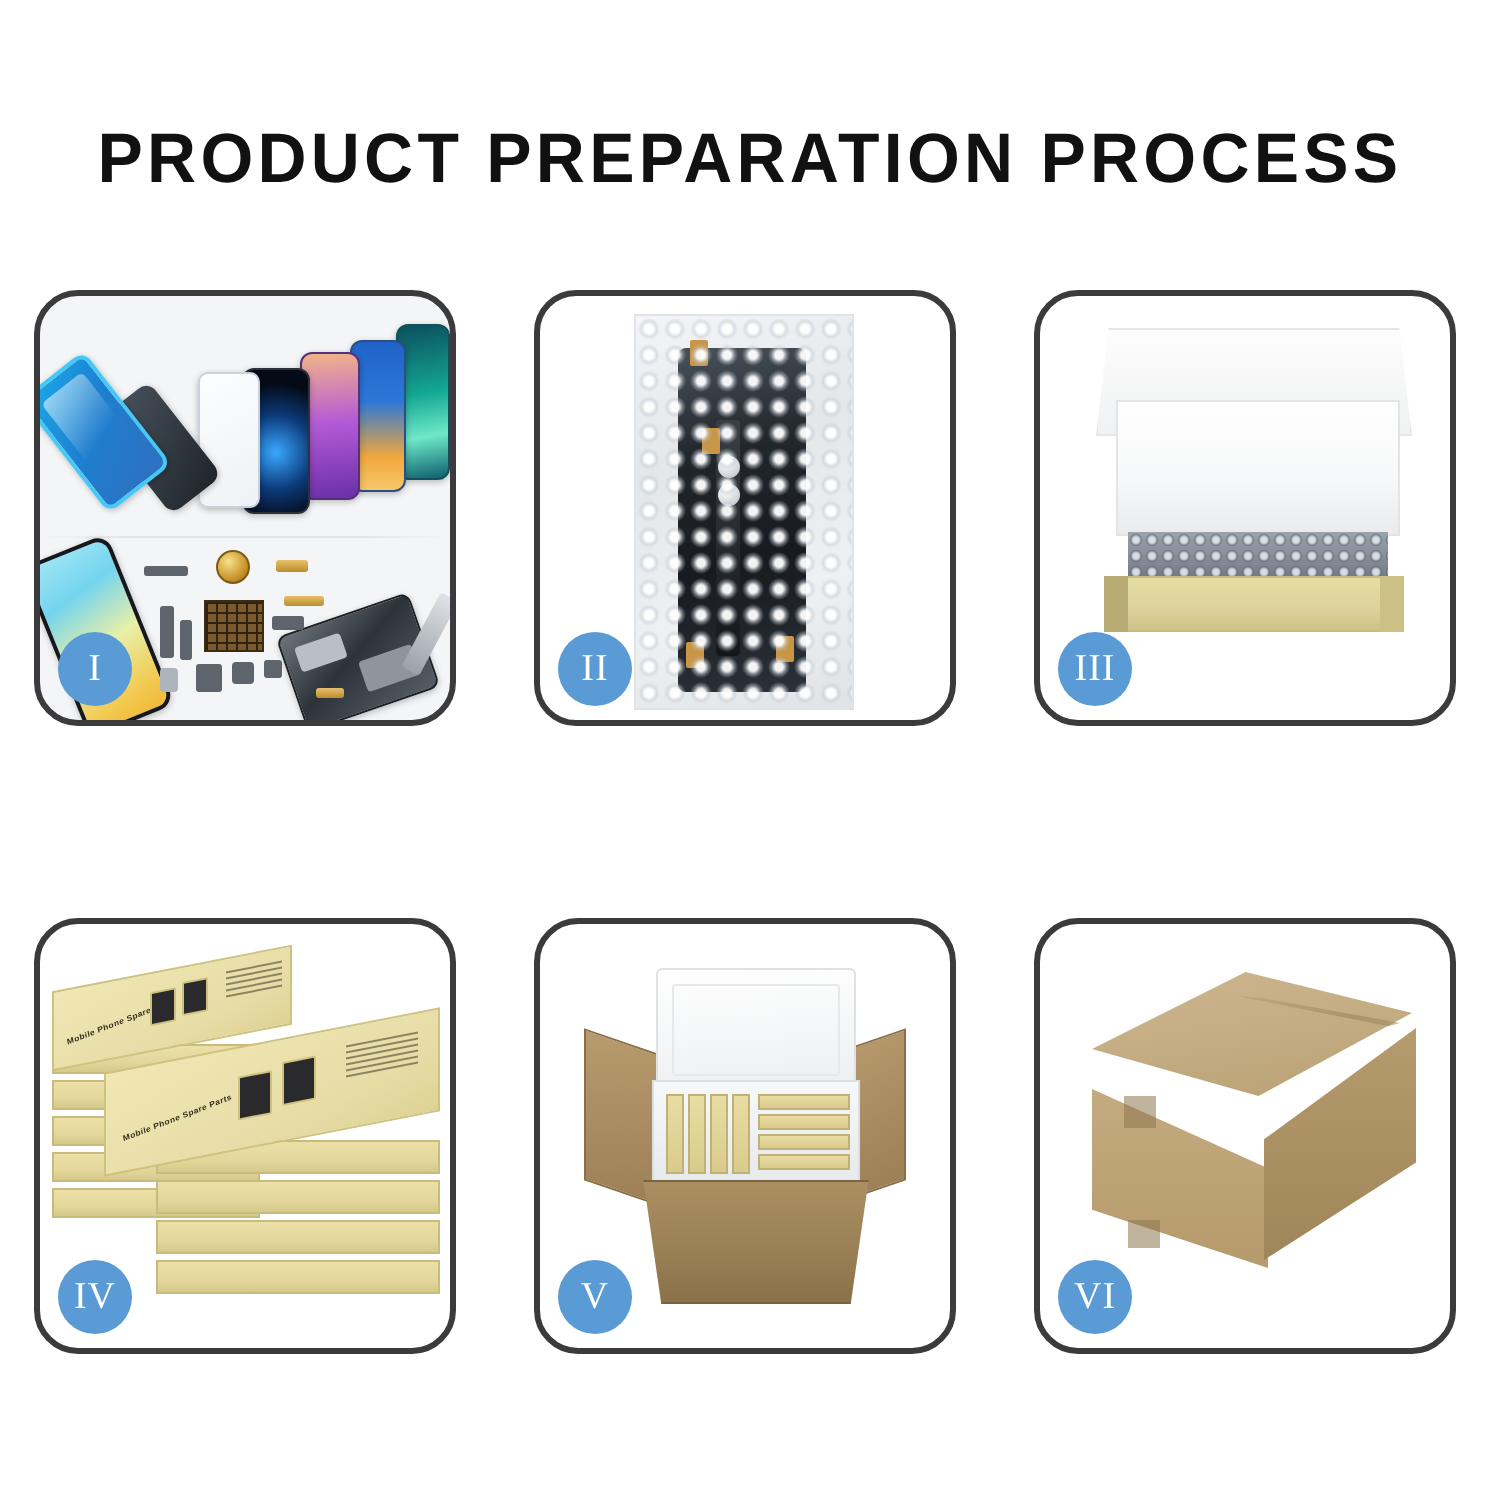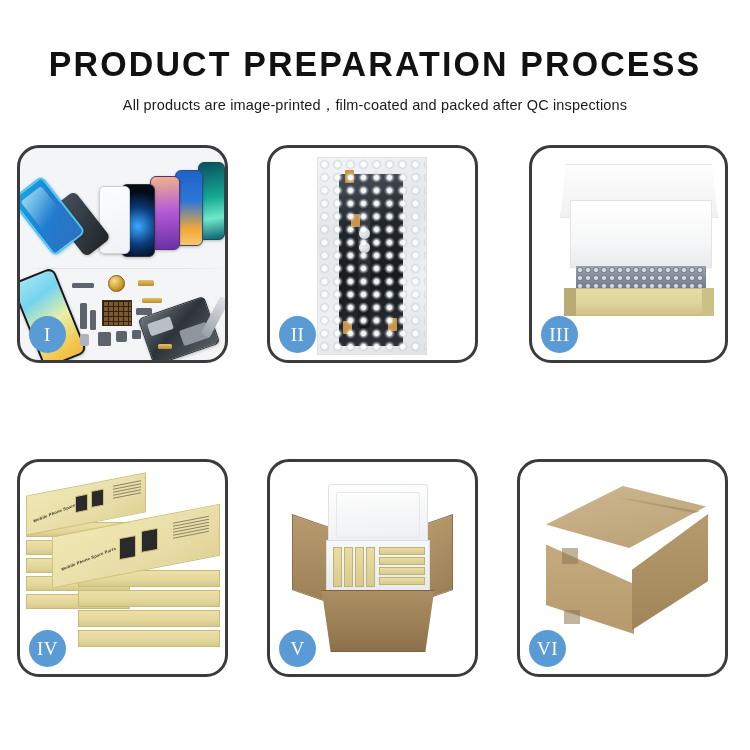--- a/index.html
+++ b/index.html
@@ -5,21 +5,21 @@
   * { box-sizing: border-box; margin: 0; padding: 0; }
   html, body {
     width: 750px; height: 750px;
     background: #ffffff;
     font-family: "Liberation Sans", sans-serif;
     overflow: hidden;
   }
   .page { position: relative; width: 750px; height: 750px; background: #fff; }
 
   
-  .header { position: absolute; top: 0; left: 0; width: 750px; text-align: center; }
+  .header { position: absolute; top: 16px; left: 0; width: 750px; text-align: center; }
   .title {
     margin-top: 44px;
     font-size: 35px;
     font-weight: 700;
     letter-spacing: 2.2px;
     color: #111111;
     font-family: "Liberation Sans", sans-serif;
     transform: scaleX(0.97);
     white-space: nowrap;
   }
@@ -175,21 +175,21 @@
   }
   .p2 .tab {
     position:absolute; width:9px; height:13px; background:#c99648; border-radius:1px;
   }
   .p2 .pad {
     position:absolute; width:11px; height:11px; border-radius:50%;
     background: radial-gradient(circle at 35% 30%, #ffffff, #b9c0c7);
   }
 
   
-  .p3 { background: #ffffff; margin-left: 12px; }
+  .p3 { background: #ffffff; }
   .p3 .lid {
     position:absolute; left:28px; top:16px; width:158px; height:54px;
     background: linear-gradient(180deg,#fdfdfd,#f0f1f2);
     border:1px solid #e4e6e8;
     clip-path: polygon(4% 0, 96% 0, 100% 100%, 0 100%);
   }
   .p3 .foam {
     position:absolute; left:38px; top:52px; width:142px; height:68px;
     background: linear-gradient(180deg,#ffffff 0%,#f6f7f8 60%,#e9ebec 100%);
     border:1px solid #e2e4e6;
@@ -296,21 +296,20 @@
     position:absolute; background: rgba(140,118,80,.55);
   }
 </style>
 </head>
 <body>
 
 <div class="page">
 
   <div class="header">
     <div class="title">PRODUCT PREPARATION PROCESS</div>
-    <div class="subtitle">All products are image-printed，film-coated and packed after QC inspections</div>
   </div>
 
   <div class="grid">
 
     <div class="panel p1">
       <div class="panel-art">
         <div class="sep"></div>
         <div class="phone ph-teal"></div>
         <div class="phone ph-orange"></div>
         <div class="phone ph-purple"></div>

